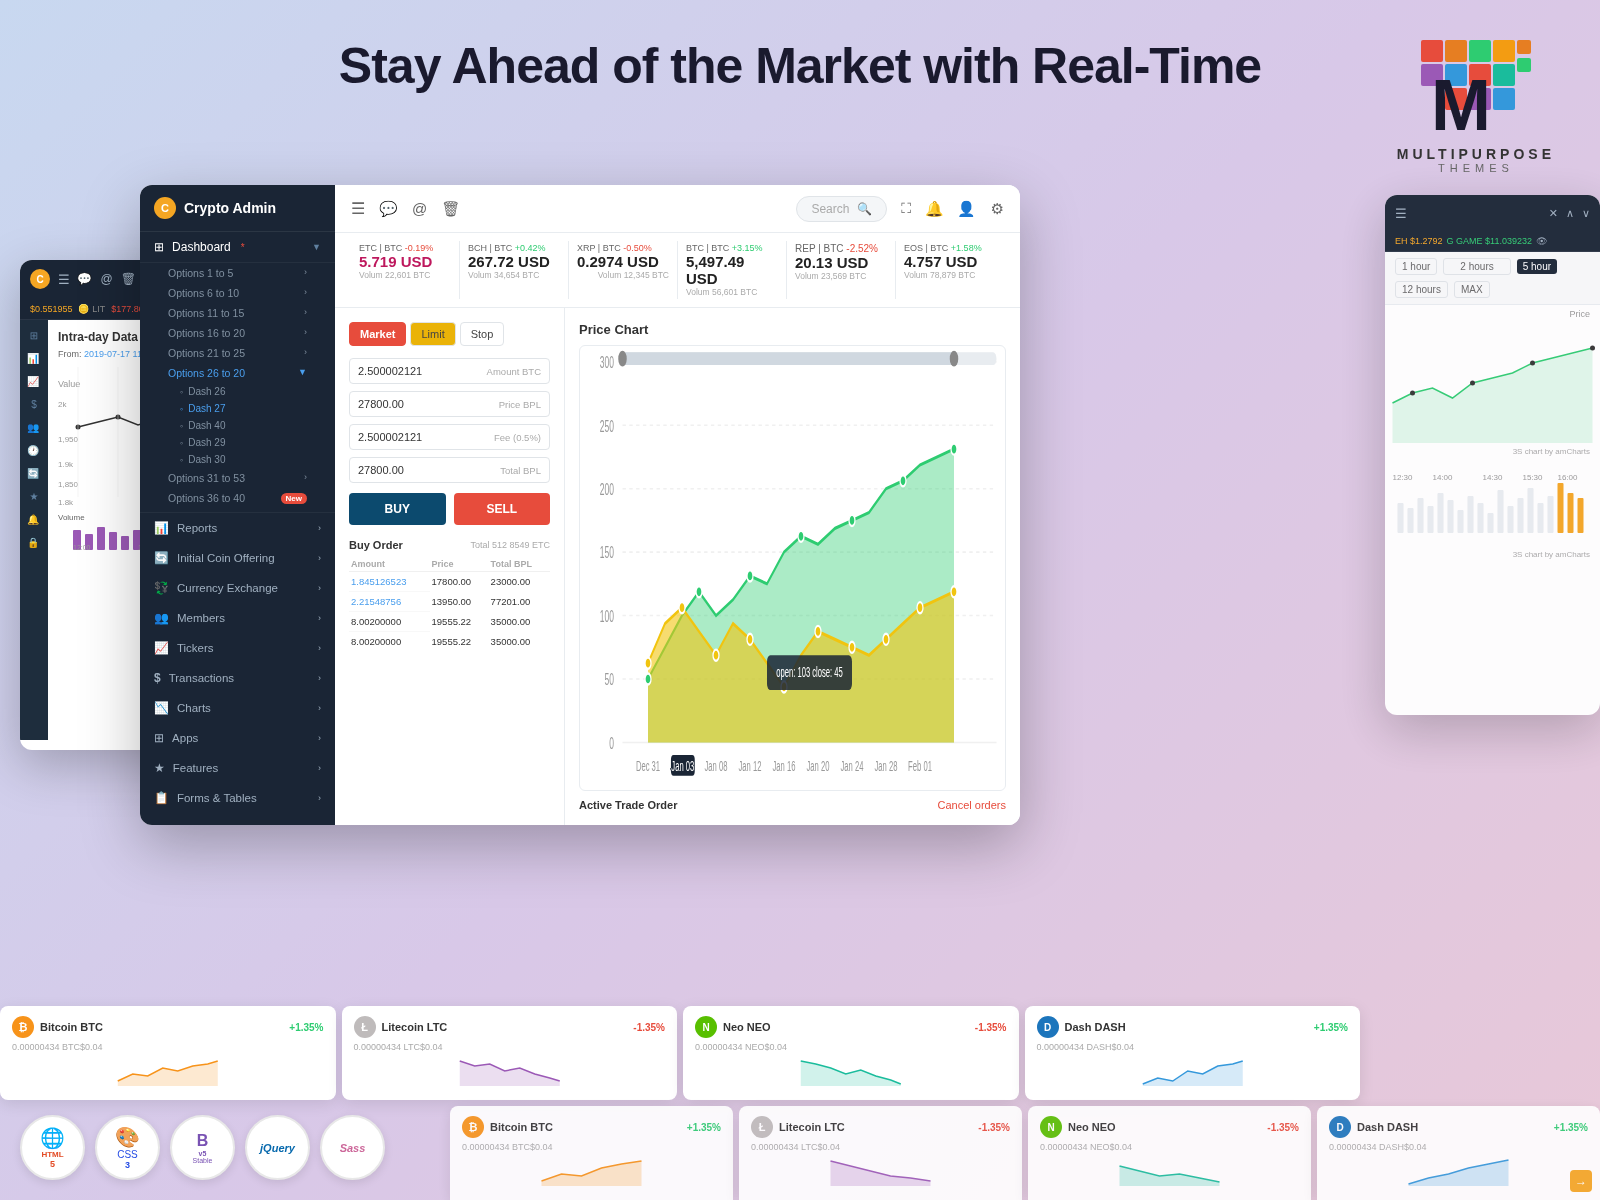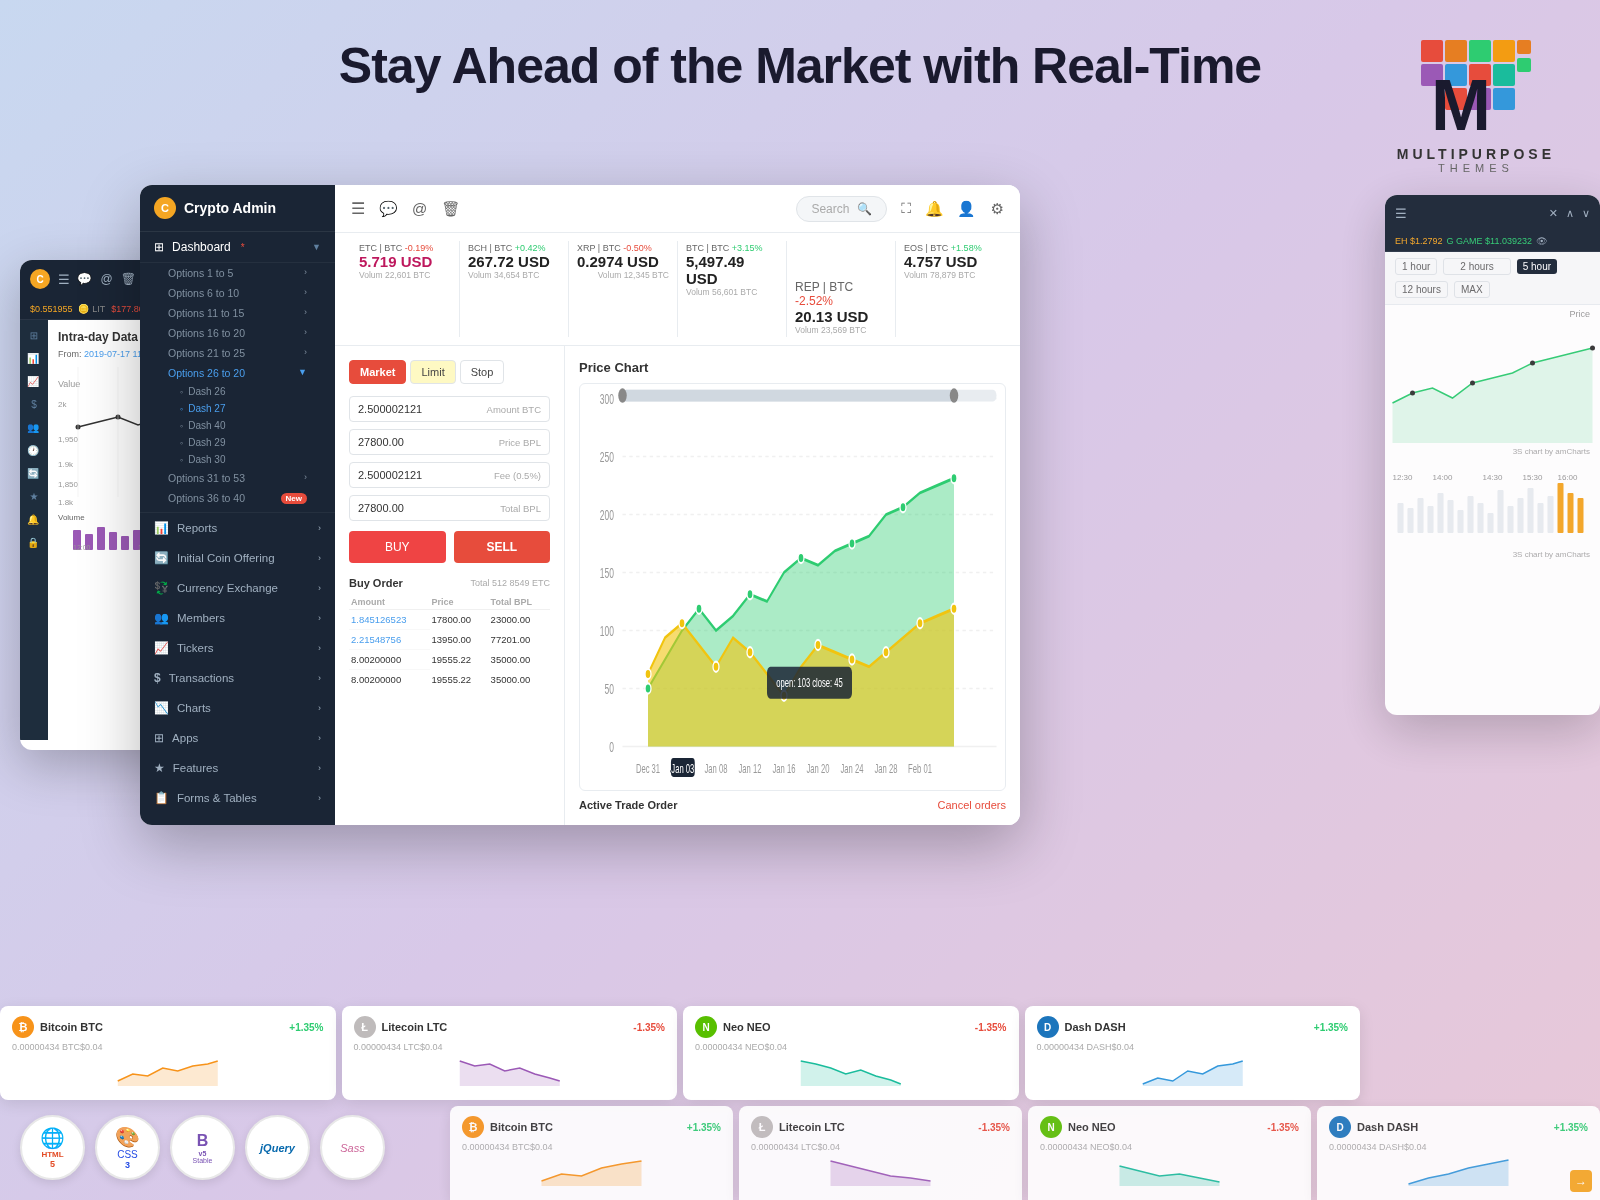--- a/index.html
+++ b/index.html
@@ -299,38 +299,38 @@
           <div style="font-size:9px;color:#666;">XRP | BTC <span style="color:#e74c3c;">-0.50%</span></div>
           <div style="font-size:15px;font-weight:700;color:#222;">0.2974 USD</div>
           <div style="font-size:8.5px;color:#aaa;text-align:right;">Volum 12,345 BTC</div>
         </div>
         <div style="flex:1;padding:2px 8px;border-right:1px solid #e8ecf0;">
           <div style="font-size:9px;color:#666;">BTC | BTC <span style="color:#2ecc71;">+3.15%</span></div>
           <div style="font-size:15px;font-weight:700;color:#222;">5,497.49 USD</div>
           <div style="font-size:8.5px;color:#aaa;">Volum 56,601 BTC</div>
         </div>
         <div style="flex:1;padding:2px 8px;border-right:1px solid #e8ecf0;">
-          <div style="font-size:12px;color:#666;margin-top:37px;">REP | BTC <span style="color:#e74c3c;">-2.52%</span></div>
+          <div style="font-size:10px;color:#666;">REP | BTC <span style="color:#e74c3c;">-2.52%</span></div>
           <div style="font-size:15px;font-weight:700;color:#222;">20.13 USD</div>
           <div style="font-size:8.5px;color:#aaa;">Volum 23,569 BTC</div>
         </div>
         <div style="flex:1;padding:2px 8px;">
           <div style="font-size:9px;color:#666;">EOS | BTC <span style="color:#2ecc71;">+1.58%</span></div>
           <div style="font-size:15px;font-weight:700;color:#222;">4.757 USD</div>
           <div style="font-size:8.5px;color:#aaa;">Volum 78,879 BTC</div>
         </div>
       </div>
 
       <div style="display:flex; flex:1; overflow:hidden;">
 
         <div style="width:230px; background:#fff; border-right:1px solid #e8ecf0; padding:14px; flex-shrink:0; overflow-y:auto;">
 
           <div style="display:flex;gap:4px;margin-bottom:12px;">
             <button style="padding:5px 10px;border:1.5px solid #e74c3c;border-radius:4px;font-size:11px;cursor:pointer;color:#fff;background:#e74c3c;font-weight:600;">Market</button>
-            <button style="padding:5px 10px;border:1.5px solid #e0e4e8;border-radius:4px;font-size:11px;cursor:pointer;color:#444;background:#fef9c3;">Limit</button>
+            <button style="padding:5px 10px;border:1.5px solid #e0e4e8;border-radius:4px;font-size:11px;cursor:pointer;color:#444;background:#eab308;">Limit</button>
             <button style="padding:5px 10px;border:1.5px solid #e0e4e8;border-radius:4px;font-size:11px;cursor:pointer;color:#444;background:#fff;">Stop</button>
           </div>
 
           <div style="border:1px solid #e0e4e8;border-radius:4px;padding:6px 8px;margin-bottom:7px;display:flex;justify-content:space-between;align-items:center;">
             <span style="font-size:11px;color:#333;">2.500002121</span>
             <span style="font-size:9.5px;color:#aaa;">Amount BTC</span>
           </div>
           <div style="border:1px solid #e0e4e8;border-radius:4px;padding:6px 8px;margin-bottom:7px;display:flex;justify-content:space-between;align-items:center;">
             <span style="font-size:11px;color:#333;">27800.00</span>
             <span style="font-size:9.5px;color:#aaa;">Price BPL</span>
@@ -338,21 +338,21 @@
           <div style="border:1px solid #e0e4e8;border-radius:4px;padding:6px 8px;margin-bottom:7px;display:flex;justify-content:space-between;align-items:center;">
             <span style="font-size:11px;color:#333;">2.500002121</span>
             <span style="font-size:9.5px;color:#aaa;">Fee (0.5%)</span>
           </div>
           <div style="border:1px solid #e0e4e8;border-radius:4px;padding:6px 8px;margin-bottom:10px;display:flex;justify-content:space-between;align-items:center;">
             <span style="font-size:11px;color:#333;">27800.00</span>
             <span style="font-size:9.5px;color:#aaa;">Total BPL</span>
           </div>
 
           <div style="display:flex;gap:8px;">
-            <button style="flex:1;background:#ef4444;color:#fff;border:none;border-radius:4px;padding:9px;font-size:12px;font-weight:400;cursor:pointer;">BUY</button>
+            <button style="flex:1;background:#0c4a6e;color:#fff;border:none;border-radius:4px;padding:9px;font-size:12px;font-weight:700;cursor:pointer;">BUY</button>
             <button style="flex:1;background:#e74c3c;color:#fff;border:none;border-radius:4px;padding:9px;font-size:12px;font-weight:700;cursor:pointer;">SELL</button>
           </div>
 
           <div style="margin-top:14px;">
             <div style="display:flex;justify-content:space-between;align-items:center;margin-bottom:6px;">
               <span style="font-size:11px;font-weight:600;color:#333;">Buy Order</span>
               <span style="font-size:9px;color:#aaa;">Total 512 8549 ETC</span>
             </div>
             <table style="width:100%;border-collapse:collapse;">
               <thead>
@@ -681,17 +681,17 @@
       <span style="font-size:16px;font-weight:900;color:#7952b3;">B</span>
       <span style="font-size:7px;font-weight:700;color:#7952b3;">v5</span>
       <span style="font-size:7px;color:#7952b3;">Stable</span>
     </div>
 
     <div style="width:65px;height:65px;border-radius:50%;border:2px solid #e8e8e8;background:#fff;display:flex;align-items:center;justify-content:center;flex-direction:column;box-shadow:0 3px 10px rgba(0,0,0,0.1);">
       <span style="font-size:11px;font-weight:800;color:#0769ad;font-style:italic;">jQuery</span>
     </div>
 
     <div style="width:65px;height:65px;border-radius:50%;border:2px solid #e8e8e8;background:#fff;display:flex;align-items:center;justify-content:center;flex-direction:column;box-shadow:0 3px 10px rgba(0,0,0,0.1);">
-      <span style="font-size:11px;font-weight:400;color:#c69;font-style:italic;">Sass</span>
+      <span style="font-size:11px;font-weight:700;color:#c69;font-style:italic;">Sass</span>
     </div>
   </div>
 
 </div>
 
 </body></html>

